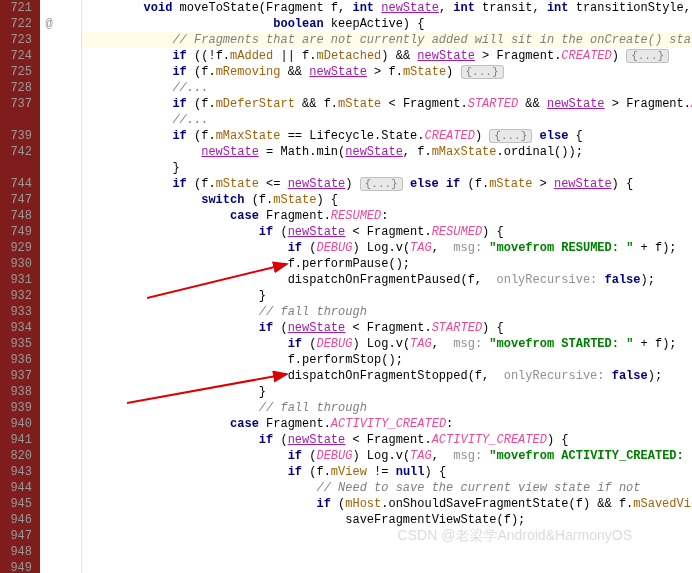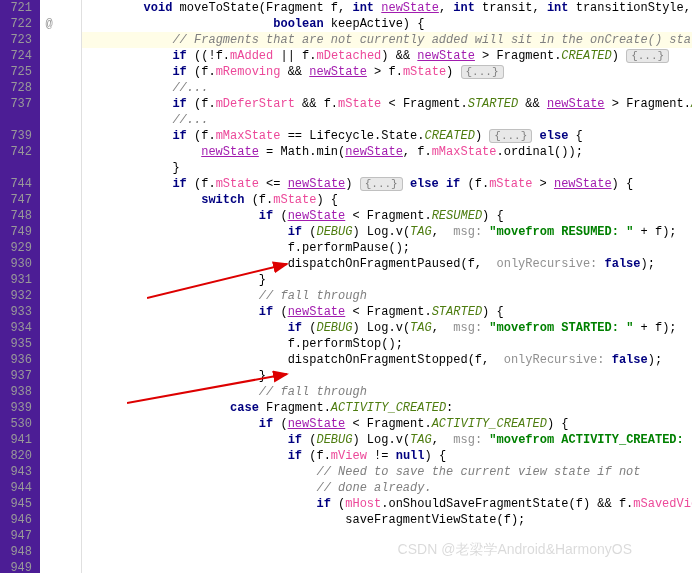--- a/index.html
+++ b/index.html
@@ -14,21 +14,21 @@
       overflow: hidden;
       position: relative;
     }
     .editor { display: flex; width: 100%; height: 100%; }
     .gutter {
       width: 40px;
       flex-shrink: 0;
       text-align: right;
       color: #999;
       padding-right: 8px;
-      background: #4c1d95;
+      background: #7f1d1d;
       user-select: none;
     }
     .gutter .ln { height: 16px; }
     .marker-col {
       width: 18px;
       flex-shrink: 0;
       background: #fff;
     }
     .marker-col .mk { height: 16px; text-align: center; color: #999; }
     .breakpoint-col {
@@ -51,40 +51,40 @@
     }
     .code-line {
       height: 16px;
       white-space: pre;
       padding-left: 4px;
     }
     .hl-line { background: #fffde7; }
     .kw { color: #000080; font-weight: bold; }
     .str { color: #008000; font-weight: bold; }
     .cmt { color: #808080; font-style: italic; }
-    .field { color: #ec4899; }
-    .const { color: #4d7c0f; font-style: italic; margin-top: 15px; }
+    .field { color: #a16207; }
+    .const { color: #ec4899; font-style: italic; margin-top: 15px; }
     .param { color: #a21caf; text-decoration: underline; }
     .fold-tag { 
       color: #808080; 
       background: #e8e8e8;
       border: 1px solid #c0c0c0;
       border-radius: 3px;
       padding: 0 4px;
       font-size: 11px;
     }
     .hint { color: #909090; }
     .arrow-svg {
       position: absolute;
       pointer-events: none;
       z-index: 10;
     }
     .watermark {
       position: absolute;
-      bottom: 16px;
+      bottom: 30px;
       right: 60px;
       font-size: 14px;
       color: rgba(0,0,0,0.15);
       font-family: sans-serif;
       z-index: 5;
     }
   </style>
 </head>
 <body>
 
@@ -109,21 +109,21 @@
       <div class="ln">930</div>
       <div class="ln">931</div>
       <div class="ln">932</div>
       <div class="ln">933</div>
       <div class="ln">934</div>
       <div class="ln">935</div>
       <div class="ln">936</div>
       <div class="ln">937</div>
       <div class="ln">938</div>
       <div class="ln">939</div>
-      <div class="ln">530</div>
+      <div class="ln">940</div>
       <div class="ln">941</div>
       <div class="ln">820</div>
       <div class="ln">943</div>
       <div class="ln">944</div>
       <div class="ln">945</div>
       <div class="ln">946</div>
       <div class="ln">947</div>
       <div class="ln">948</div>
       <div class="ln">949</div>
     </div>
@@ -264,36 +264,36 @@
       <div class="code-line">            <span class="kw">if</span><span> ((!f.</span><span class="field">mAdded</span><span> || f.</span><span class="field">mDetached</span><span>) &amp;&amp; </span><span class="param">newState</span><span> &gt; Fragment.</span><span class="const">CREATED</span><span>) </span><span class="fold-tag">{...}</span></div>
       <div class="code-line">            <span class="kw">if</span><span> (f.</span><span class="field">mRemoving</span><span> &amp;&amp; </span><span class="param">newState</span><span> &gt; f.</span><span class="field">mState</span><span>) </span><span class="fold-tag">{...}</span></div>
       <div class="code-line">            <span class="cmt">//...</span></div>
       <div class="code-line">            <span class="kw">if</span><span> (f.</span><span class="field">mDeferStart</span><span> &amp;&amp; f.</span><span class="field">mState</span><span> &lt; Fragment.</span><span class="const">STARTED</span><span> &amp;&amp; </span><span class="param">newState</span><span> &gt; Fragment.</span><span class="const">ACTIVITY_CREATED</span></div>
       <div class="code-line">            <span class="cmt">//...</span></div>
       <div class="code-line">            <span class="kw">if</span><span> (f.</span><span class="field">mMaxState</span><span> == Lifecycle.State.</span><span class="const">CREATED</span><span>) </span><span class="fold-tag">{...}</span><span> </span><span class="kw">else</span><span> {</span></div>
       <div class="code-line">                <span class="param">newState</span><span> = Math.</span><span>min</span><span>(</span><span class="param">newState</span><span>, f.</span><span class="field">mMaxState</span><span>.ordinal());</span></div>
       <div class="code-line">            <span>}</span></div>
       <div class="code-line">            <span class="kw">if</span><span> (f.</span><span class="field">mState</span><span> &lt;= </span><span class="param">newState</span><span>) </span><span class="fold-tag">{...}</span><span> </span><span class="kw">else if</span><span> (f.</span><span class="field">mState</span><span> &gt; </span><span class="param">newState</span><span>) {</span></div>
       <div class="code-line">                <span class="kw">switch</span><span> (f.</span><span class="field">mState</span><span>) {</span></div>
+      <div class="code-line">                    <span class="kw">case</span><span> Fragment.</span><span class="const">RESUMED</span><span>:</span></div>
       <div class="code-line">                        <span class="kw">if</span><span> (</span><span class="param">newState</span><span> &lt; Fragment.</span><span class="const">RESUMED</span><span>) {</span></div>
       <div class="code-line">                            <span class="kw">if</span><span> (</span><span class="const">DEBUG</span><span>) Log.</span><span>v</span><span>(</span><span class="const">TAG</span><span>, </span><span class="hint"> msg: </span><span class="str">"movefrom RESUMED: "</span><span> + f);</span></div>
       <div class="code-line">                            <span>f.performPause();</span></div>
       <div class="code-line">                            <span>dispatchOnFragmentPaused(f, </span><span class="hint"> onlyRecursive: </span><span class="kw">false</span><span>);</span></div>
       <div class="code-line">                        <span>}</span></div>
       <div class="code-line">                        <span class="cmt">// fall through</span></div>
       <div class="code-line">                        <span class="kw">if</span><span> (</span><span class="param">newState</span><span> &lt; Fragment.</span><span class="const">STARTED</span><span>) {</span></div>
       <div class="code-line">                            <span class="kw">if</span><span> (</span><span class="const">DEBUG</span><span>) Log.</span><span>v</span><span>(</span><span class="const">TAG</span><span>, </span><span class="hint"> msg: </span><span class="str">"movefrom STARTED: "</span><span> + f);</span></div>
       <div class="code-line">                            <span>f.performStop();</span></div>
       <div class="code-line">                            <span>dispatchOnFragmentStopped(f, </span><span class="hint"> onlyRecursive: </span><span class="kw">false</span><span>);</span></div>
       <div class="code-line">                        <span>}</span></div>
       <div class="code-line">                        <span class="cmt">// fall through</span></div>
       <div class="code-line">                    <span class="kw">case</span><span> Fragment.</span><span class="const">ACTIVITY_CREATED</span><span>:</span></div>
       <div class="code-line">                        <span class="kw">if</span><span> (</span><span class="param">newState</span><span> &lt; Fragment.</span><span class="const">ACTIVITY_CREATED</span><span>) {</span></div>
       <div class="code-line">                            <span class="kw">if</span><span> (</span><span class="const">DEBUG</span><span>) Log.</span><span>v</span><span>(</span><span class="const">TAG</span><span>, </span><span class="hint"> msg: </span><span class="str">"movefrom ACTIVITY_CREATED: "</span></div>
       <div class="code-line">                            <span class="kw">if</span><span> (f.</span><span class="field">mView</span><span> != </span><span class="kw">null</span><span>) {</span></div>
       <div class="code-line">                                <span class="cmt">// Need to save the current view state if not</span></div>
-      <div class="code-line">                                <span class="cmt">// done already.</span></div>
       <div class="code-line">                                <span class="kw">if</span><span> (</span><span class="field">mHost</span><span>.onShouldSaveFragmentState(f) &amp;&amp; f.</span><span class="field">mSavedViewState</span></div>
       <div class="code-line">                                    <span>saveFragmentViewState(f);</span></div>
     </div>
 </div>
 
 <div class="watermark">CSDN @老梁学Android&amp;HarmonyOS</div>
 
 </body></html>

